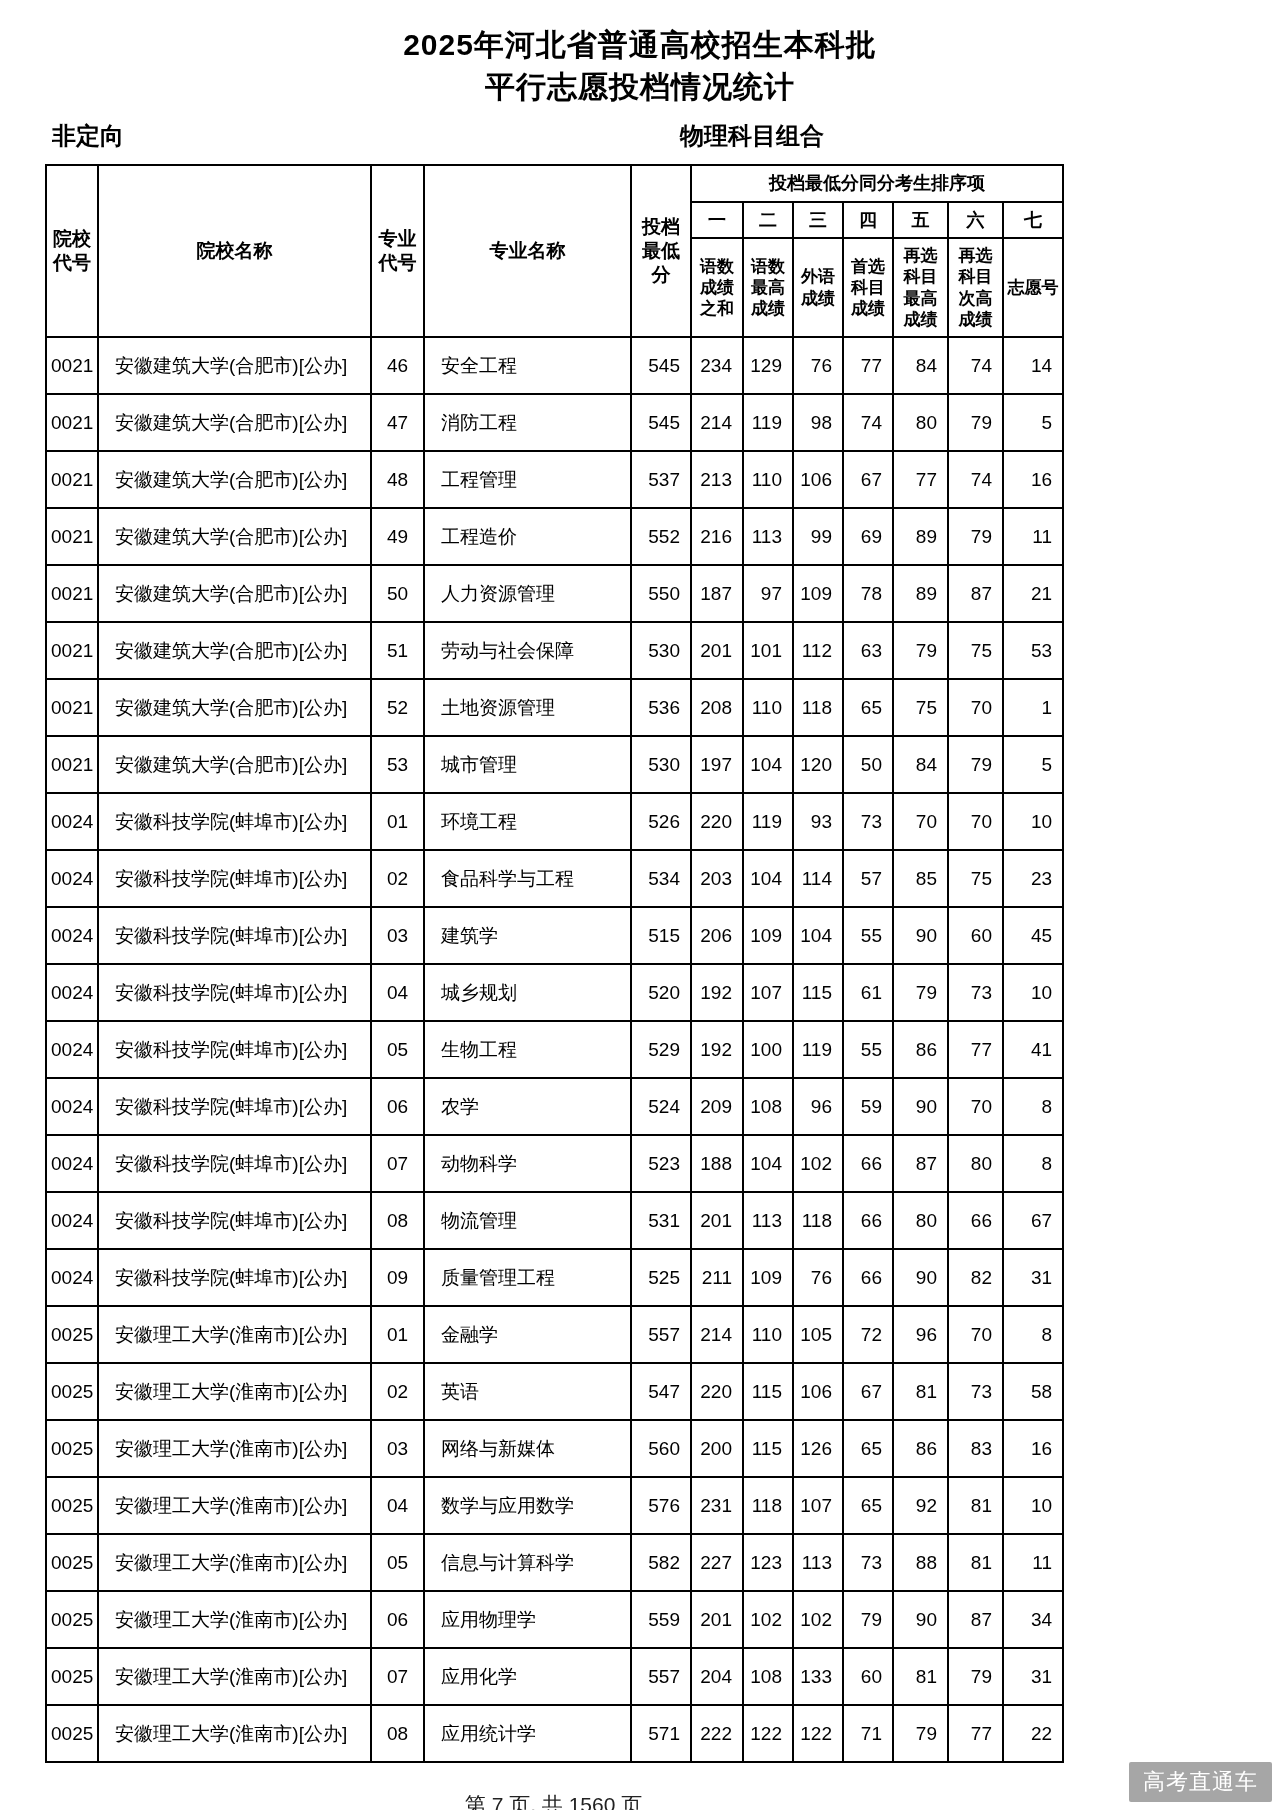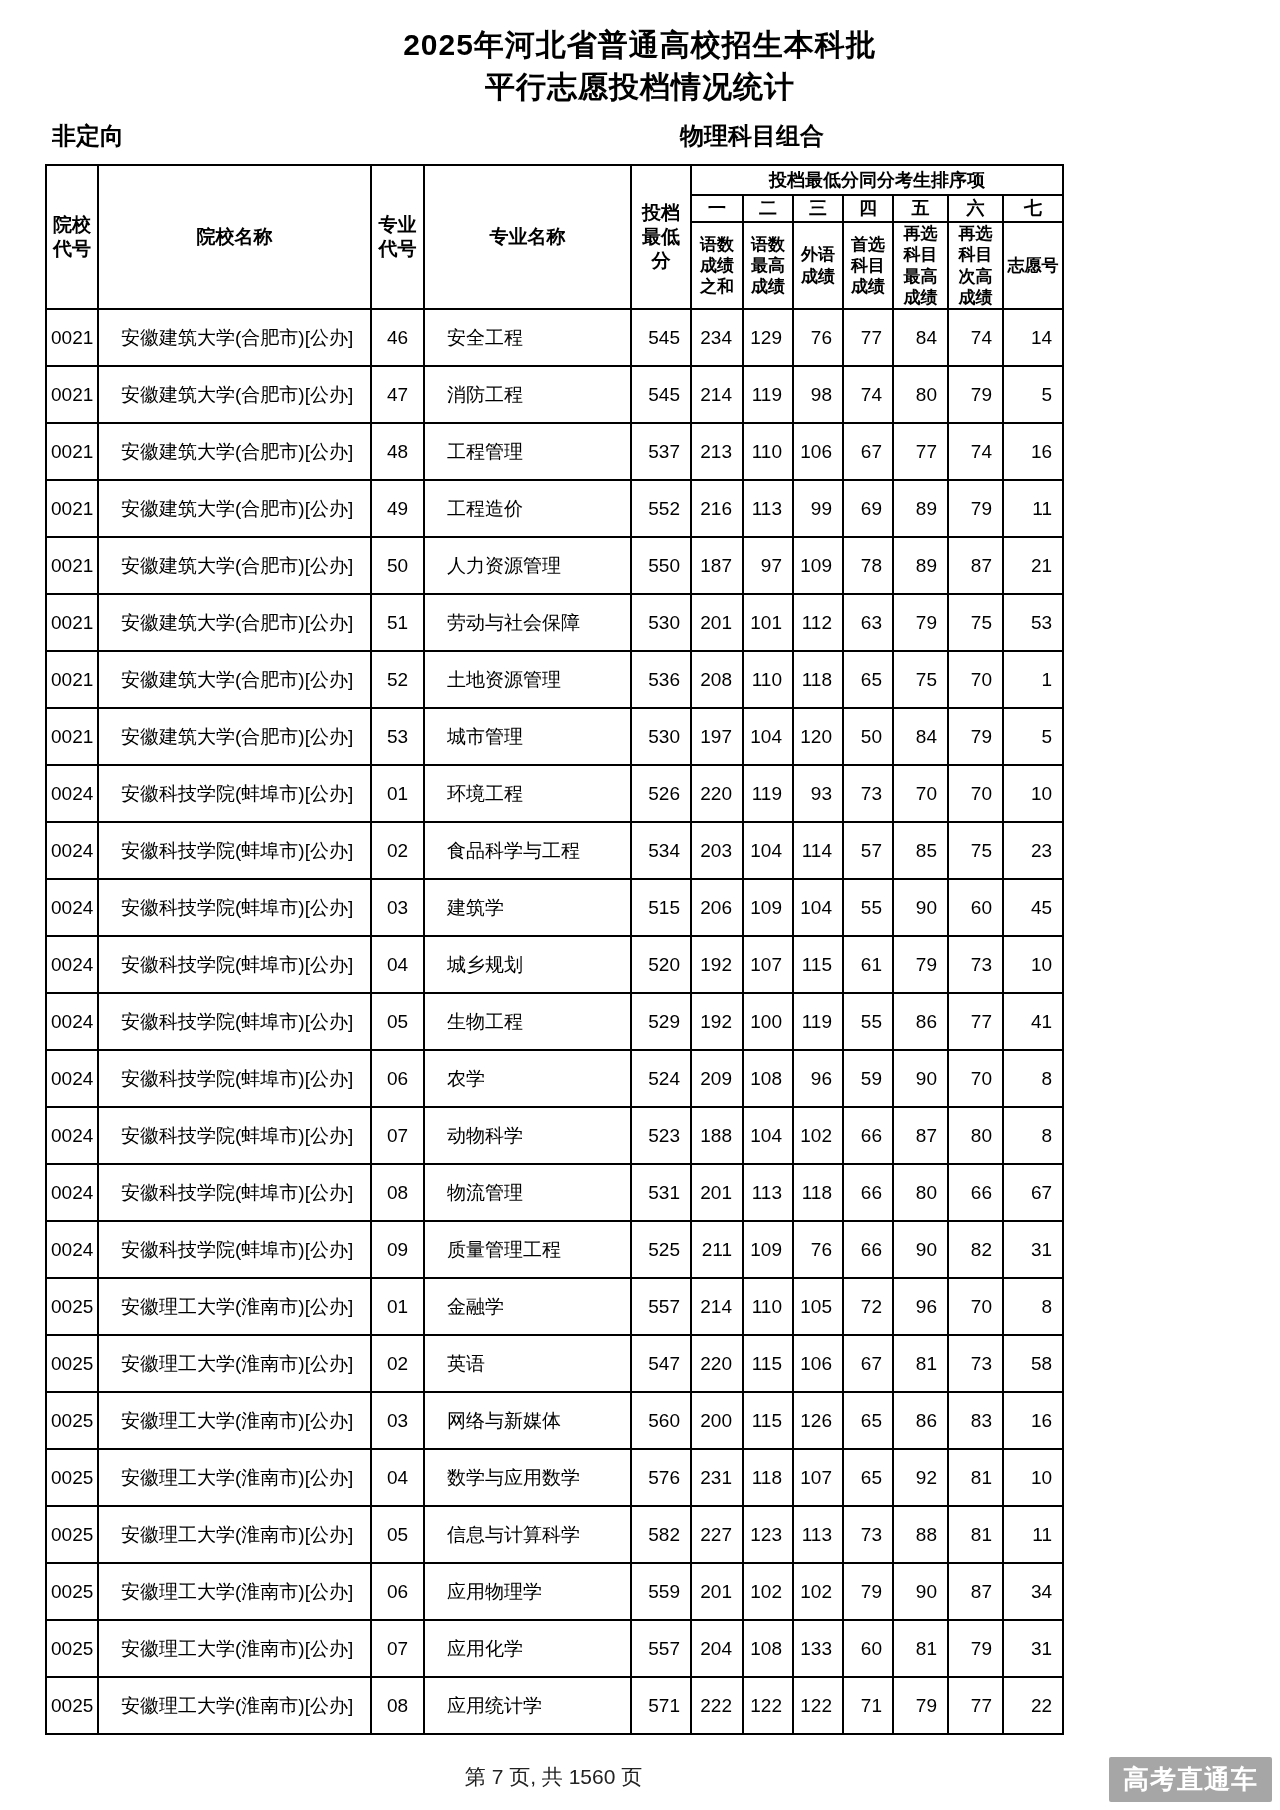--- a/index.html
+++ b/index.html
@@ -23,52 +23,51 @@
     width: 1017px;
     margin-left: 45px;
     margin-top: 8px;
   }
   table.main th, table.main td {
     border: 2px solid #000;
     font-size: 19px;
     vertical-align: middle;
     overflow: hidden;
   }
-  table.main thead th { font-weight: bold; text-align: center; padding: 0 2px; line-height: 1.25; }
+  table.main thead th { font-weight: bold; text-align: center; padding: 6px 2px; line-height: 1.25; }
   tr.h-group { height: 30px; }
   tr.h-group th.group { font-size: 18px; }
   tr.h-nums { height: 27px; }
   tr.h-nums th { font-size: 18px; }
   tr.h-labels { height: 84px; }
   tr.h-labels th { font-size: 17px; line-height: 1.3; }
   th.toplabel { font-size: 19px; line-height: 1.3; }
 
   tbody tr { height: 57px; }
   tbody td { padding: 0 4px; }
   td.c-center { text-align: center; }
-  td.c-left { text-align: left; padding-left: 22px; }
+  td.c-left { text-align: left; padding-left: 16px; }
   td.c-right { text-align: right; padding-right: 10px; }
 
   .footer {
     width: 1017px; margin-left: 45px;
     text-align: center;
     margin-top: 28px;
     font-size: 21px;
     color: #222;
   }
   .watermark {
     position: absolute;
     right: 8px; bottom: 8px;
     background: rgba(150,150,150,0.85);
     color: #fff;
-    font-size: 26px;
+    font-size: 22px;
     padding: 5px 14px;
     border-radius: 2px;
     letter-spacing: 1px;
-    font-weight: bold;
   }
 </style>
 </head>
 <body>
 
 <div class="title-block">
   <div class="title-line">2025年河北省普通高校招生本科批</div>
   <div class="title-line">平行志愿投档情况统计</div>
 </div>
 

